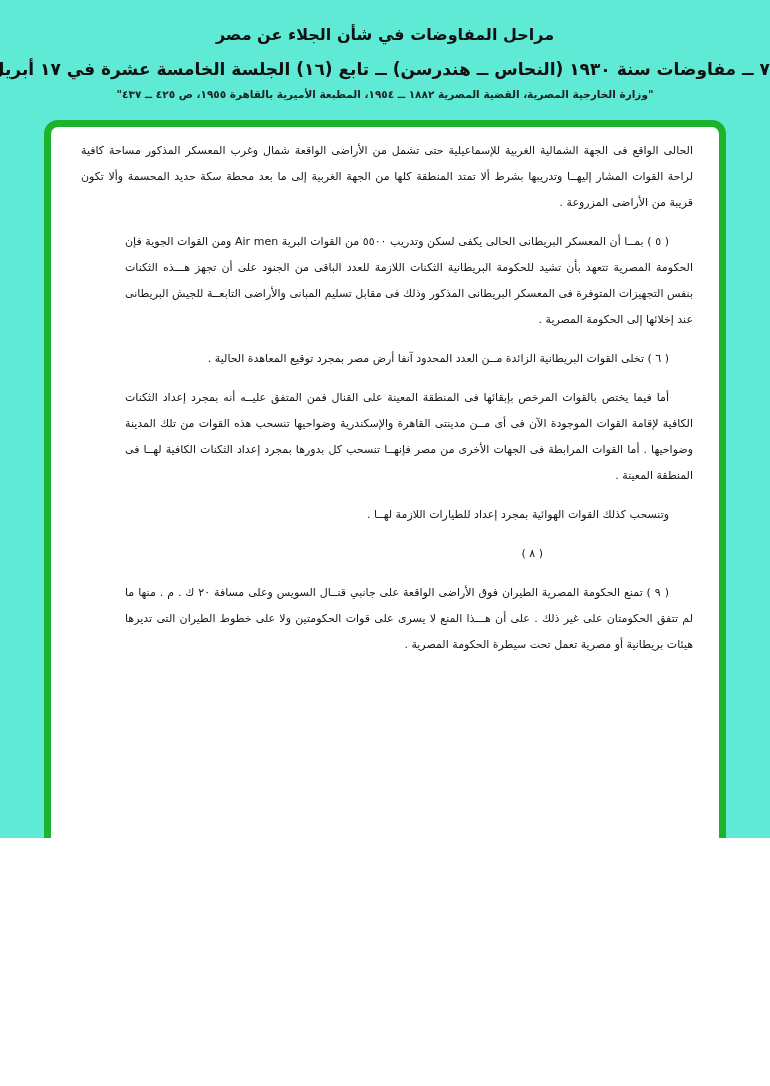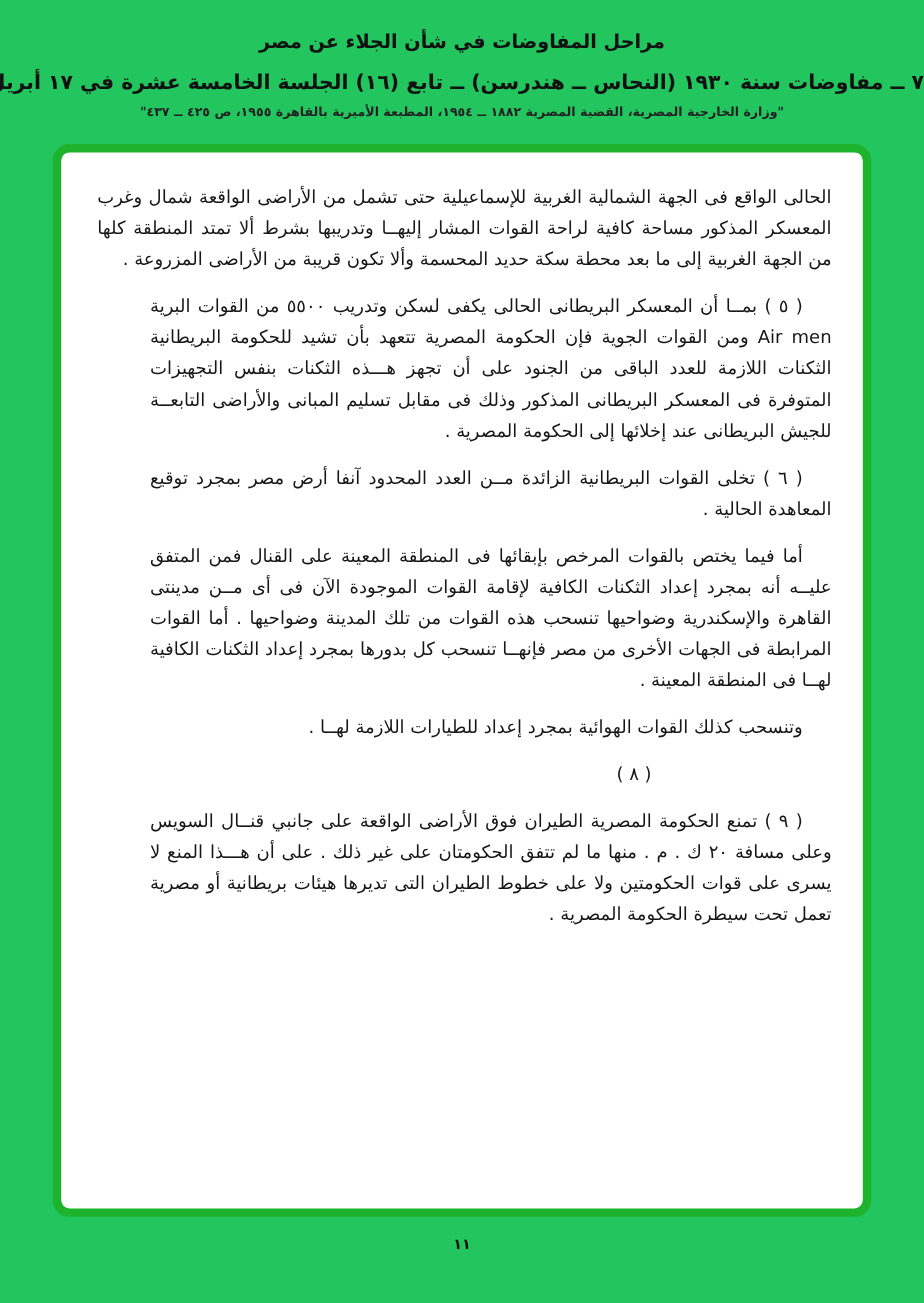--- a/index.html
+++ b/index.html
@@ -9,22 +9,22 @@
     width: 770px;
   }
   body {
     font-family: "DejaVu Sans", sans-serif;
     color: #151515;
     -webkit-font-smoothing: antialiased;
   }
   .page {
     position: relative;
     width: 770px;
-    height: 1086px;
-    background: #22c55e;
+    height: 838px;
+    background: #5eead4;
     overflow: hidden;
   }
   .header {
     padding-top: 24px;
     text-align: center;
     direction: rtl;
   }
   .series-title {
     font-size: 16px;
     font-weight: bold;
@@ -51,22 +51,22 @@
     width: 682px;
     min-height: 894px;
     margin: 18px auto 0 auto;
     border: 7px solid #1db32c;
     border-radius: 14px;
     background: #ffffff;
   }
   .content {
     direction: rtl;
     text-align: justify;
-    padding: 24px 26px 14px 30px;
-    font-size: 15px;
+    padding: 11px 26px 14px 30px;
+    font-size: 11px;
     line-height: 26px;
     color: #161616;
   }
   .content p {
     margin: 0 0 13px 0;
   }
   .content p.indent {
     text-indent: 24px;
     margin-left: 44px;
   }

